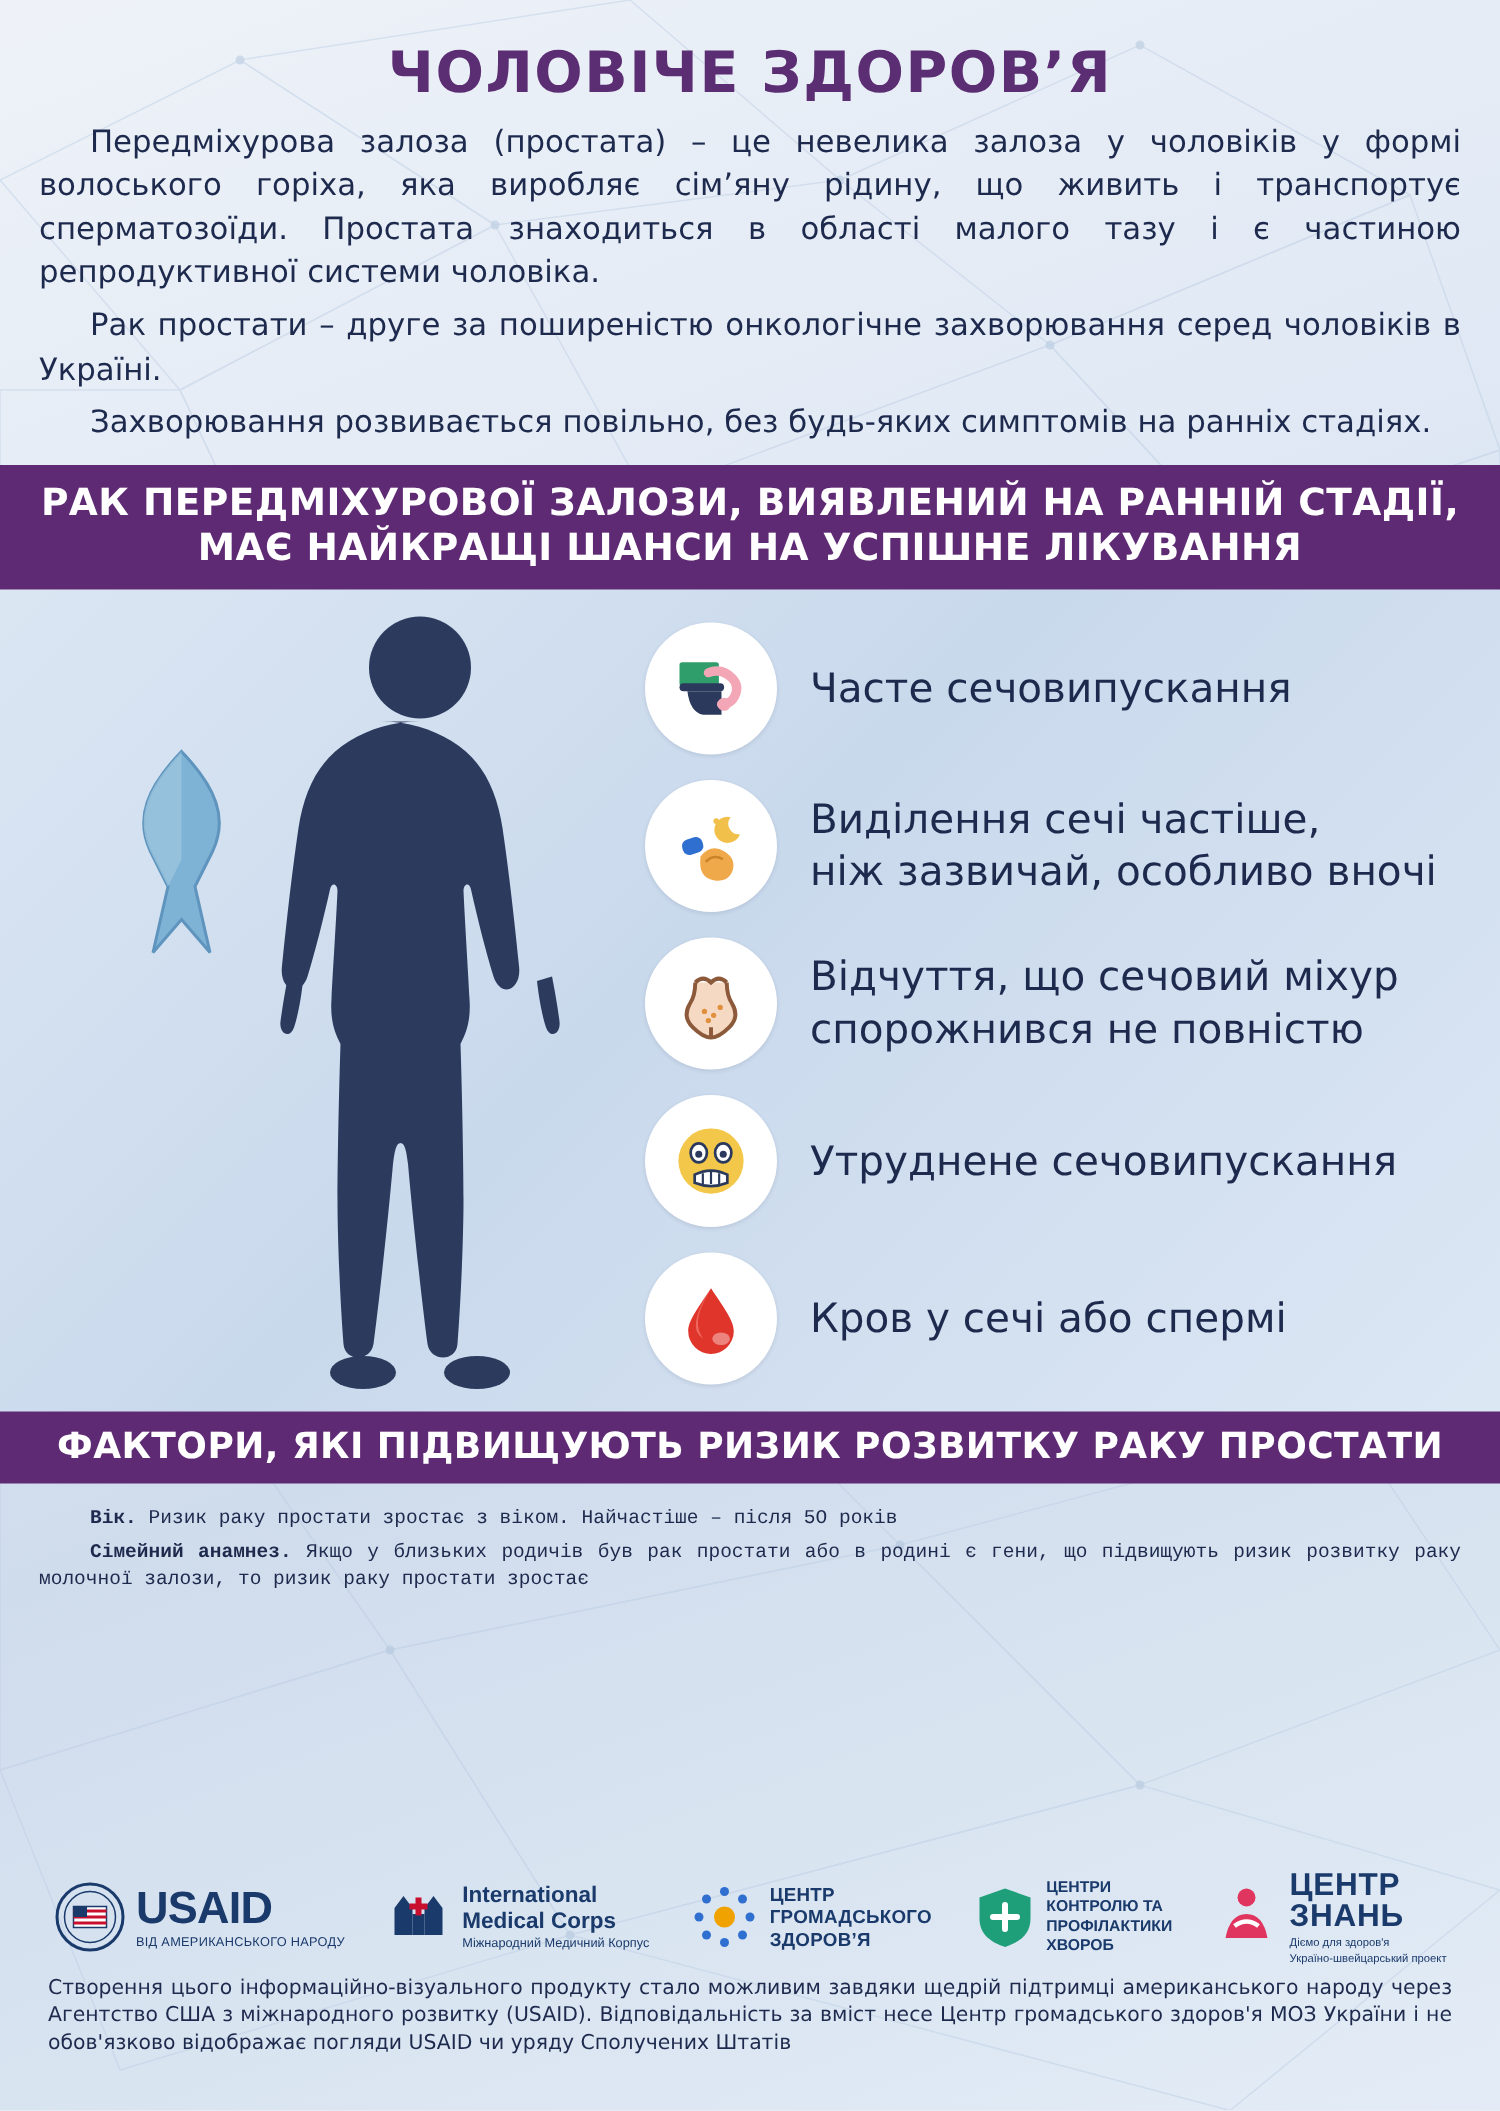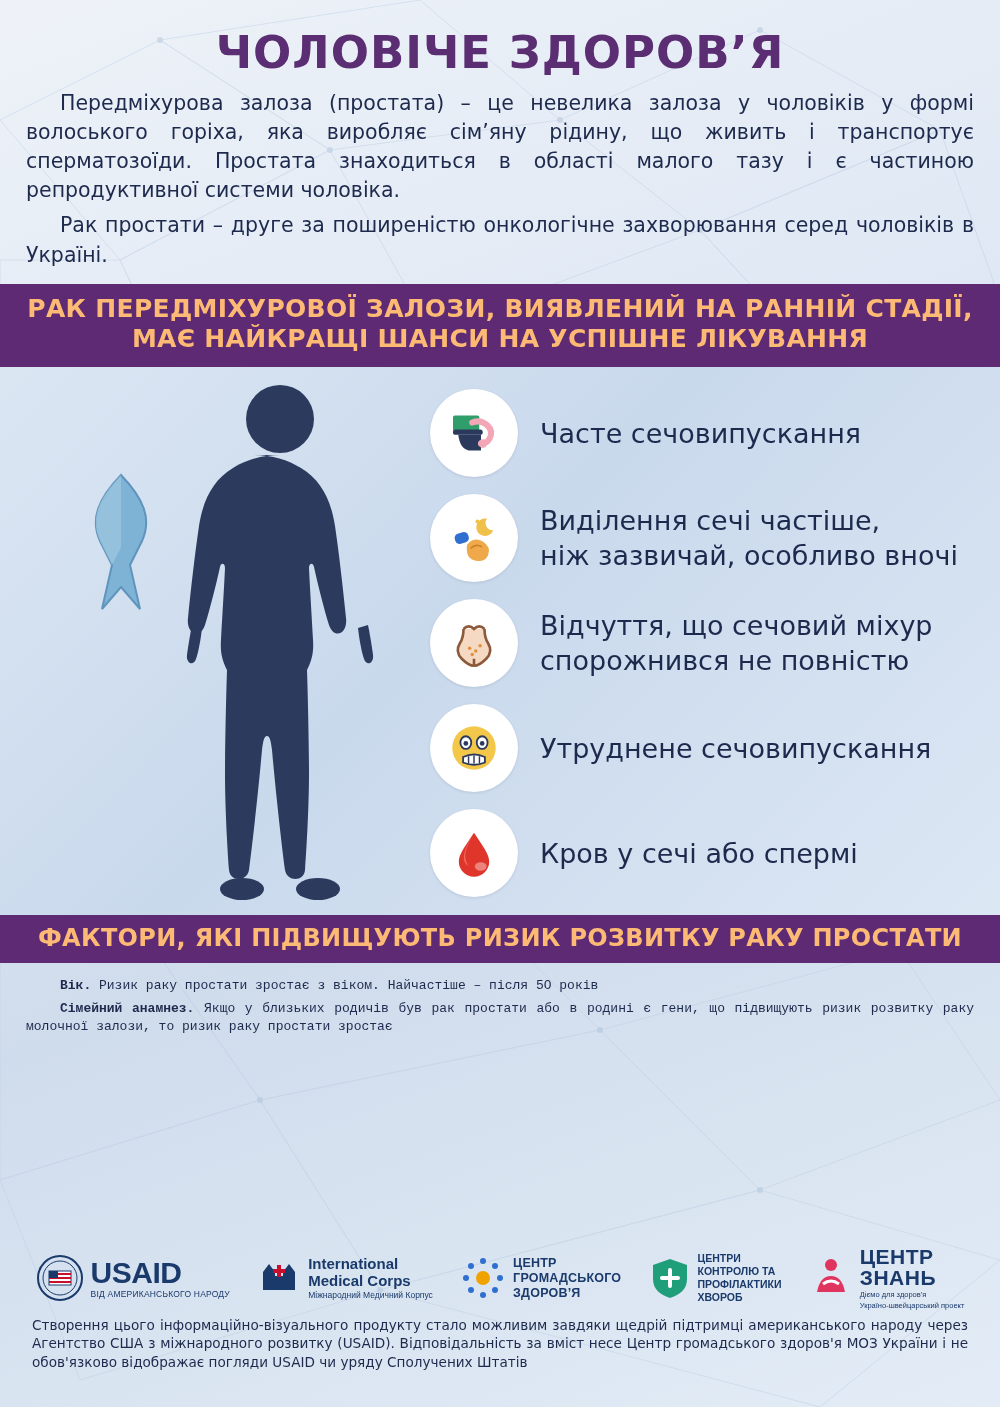--- a/index.html
+++ b/index.html
@@ -31,41 +31,41 @@
     pointer-events: none;
   }
 
   
   .intro {
     position: relative;
     padding: 18px 26px 8px 26px;
   }
   .title {
     text-align: center;
-    font-size: 45px;
+    font-size: 38px;
     font-weight: bold;
     letter-spacing: 1px;
     color: #5b2d72;
     margin: 8px 0 10px 0;
     font-family: "DejaVu Sans", sans-serif;
   }
   .intro p {
     margin: 0 0 6px 0;
     font-size: 20.5px;
     line-height: 1.42;
     color: #1d2a4d;
     text-align: justify;
     text-indent: 34px;
     font-family: "DejaVu Sans", sans-serif;
   }
 
   
   .banner {
     background: #5e2a74;
-    color: #fdba74;
+    color: #ffffff;
     text-align: center;
     font-weight: bold;
     font-size: 25px;
     line-height: 1.22;
     padding: 10px 20px 12px 20px;
     letter-spacing: .3px;
     font-family: "DejaVu Sans", sans-serif;
     position: relative;
     z-index: 3;
   }
@@ -275,20 +275,21 @@
         <circle cx="260" cy="1100" r="3"></circle>
       <circle cx="760" cy="1190" r="3"></circle>
         <circle cx="380" cy="1290" r="3"></circle>
     </g>
   </svg>
 
   <div class="intro">
     <div class="title">ЧОЛОВІЧЕ ЗДОРОВ’Я</div>
     <p>Передміхурова залоза (простата) – це невелика залоза у чоловіків у формі волоського горіха, яка виробляє сім’яну рідину, що живить і транспортує сперматозоїди. Простата знаходиться в області малого тазу і є частиною репродуктивної системи чоловіка.</p>
     <p>Рак простати – друге за поширеністю онкологічне захворювання серед чоловіків в Україні.</p>
+    <p>Захворювання розвивається повільно, без будь-яких симптомів на ранніх стадіях.</p>
   </div>
 
   <div class="banner">РАК ПЕРЕДМІХУРОВОЇ ЗАЛОЗИ, ВИЯВЛЕНИЙ НА РАННІЙ СТАДІЇ, МАЄ НАЙКРАЩІ ШАНСИ НА УСПІШНЕ ЛІКУВАННЯ</div>
 
   <div class="symptoms-wrap">
 
     <svg class="ribbon" viewBox="0 0 86 150">
       <path d="M43 8 C20 32 12 52 22 74 L34 98 L24 142 L43 120 L62 142 L52 98 L64 74 C74 52 66 32 43 8 Z" fill="#7fb3d5" stroke="#5e94bd" stroke-width="2"></path>
       <path d="M43 8 C20 32 12 52 22 74 L34 98 L43 80 Z" fill="#9cc6de" opacity=".75"></path>
     </svg>

